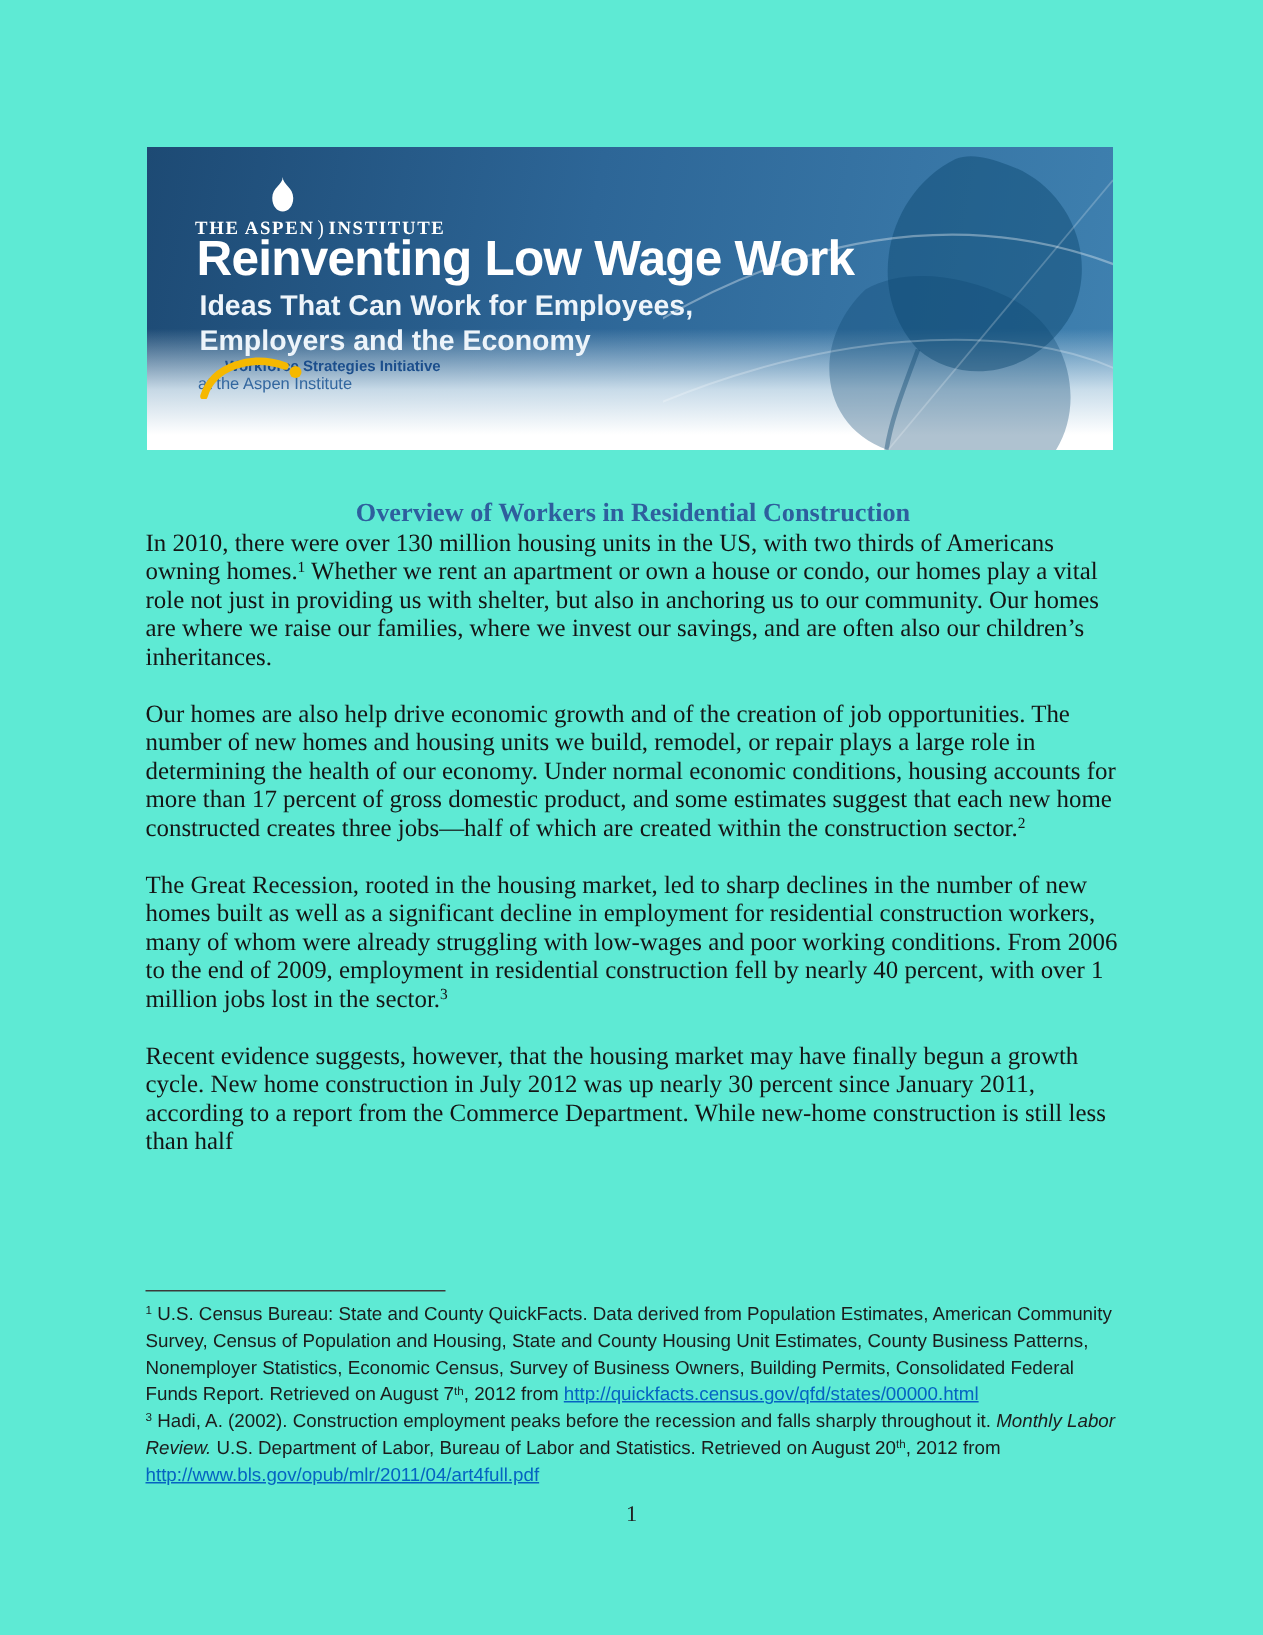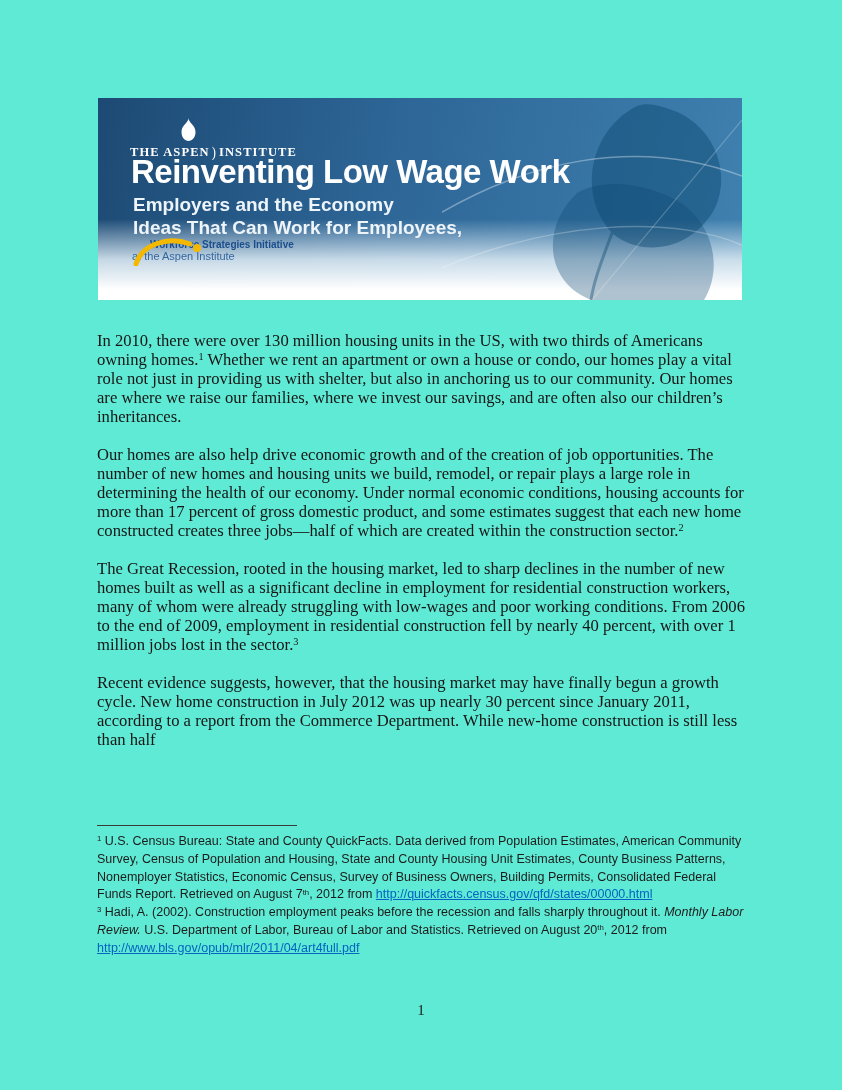--- a/index.html
+++ b/index.html
@@ -62,21 +62,21 @@
   .heading {
     font-size: 17.5px; line-height: 21px; font-weight: bold;
     color: var(--heading_blue); text-align: center;
   }
   .para { margin: 0 0 19px 0; }
   .para:last-child { margin-bottom: 0; }
   sup { font-size: 62%; line-height: 0; position: relative; top: -0.5em; vertical-align: baseline; }
 
   
   .footnotes {
-    position: absolute; left: 97px; top: 825px; width: 652px;
+    position: absolute; left: 97px; top: 860px; width: 652px;
     font-family: "Liberation Sans", sans-serif; font-size: 12.5px; line-height: 17.8px;
     color: #1c1c1c;
   }
   .fn-rule { width: 200px; border-top: 1px solid #3a3a3a; margin-bottom: 7px; }
   .fn { margin: 0; }
   .fn a { color: var(--link_blue); text-decoration: underline; }
 
   .page-number {
     position: absolute; left: 0; top: 1002px; width: 842px; text-align: center;
     font-family: "Liberation Serif", serif; font-size: 15px; color: #222222;
@@ -102,35 +102,36 @@
         <path d="M8.5 0 C 8.5 5, 1.5 7, 1.5 14 C 1.5 19.5, 4.8 23, 8.5 23 C 12.2 23, 15.5 19.5, 15.5 14 C 15.5 7, 8.5 5, 8.5 0 Z" fill="#ffffff"></path>
       </svg>
       <div class="aspen-text">
         <span>THE ASPEN</span><span class="logo-divider">)</span><span>INSTITUTE</span>
       </div>
     </div>
 
     <div class="banner-title">Reinventing Low Wage Work</div>
 
     <div class="banner-subtitle">
+      <div>Ideas That Can Work for Employees,</div>
       <div>Employers and the Economy</div>
-      <div>Ideas That Can Work for Employees,</div>
     </div>
 
     <div class="wsi">
       <svg class="wsi-arc" width="80" height="30" viewBox="0 0 80 30">
         <path d="M4 28 C 10 8, 36 0, 58 8" stroke="#f5b800" stroke-width="5" fill="none" stroke-linecap="round"></path>
       </svg>
       <div class="wsi-idot"></div>
       <div class="wsi-name">Workforce Strategies Initiative</div>
       <div class="wsi-tagline">at the Aspen Institute</div>
     </div>
   </div>
 
   <div class="content">
+    <div class="heading">Overview of Workers in Residential Construction</div>
     <p class="para"><span>In 2010, there were over 130 million housing units in the US, with two thirds of Americans owning homes.</span><sup>1</sup><span> Whether we rent an apartment or own a house or condo, our homes play a vital role not just in providing us with shelter, but also in anchoring us to our community. Our homes are where we raise our families, where we invest our savings, and are often also our children’s inheritances.</span></p>
     <p class="para"><span>Our homes are also help drive economic growth and of the creation of job opportunities. The number of new homes and housing units we build, remodel, or repair plays a large role in determining the health of our economy. Under normal economic conditions, housing accounts for more than 17 percent of gross domestic product, and some estimates suggest that each new home constructed creates three jobs—half of which are created within the construction sector.</span><sup>2</sup></p>
     <p class="para"><span>The Great Recession, rooted in the housing market, led to sharp declines in the number of new homes built as well as a significant decline in employment for residential construction workers, many of whom were already struggling with low-wages and poor working conditions.  From 2006 to the end of 2009, employment in residential construction fell by nearly 40 percent, with over 1 million jobs lost in the sector.</span><sup>3</sup></p>
     <p class="para"><span>Recent evidence suggests, however, that the housing market may have finally begun a growth cycle. New home construction in July 2012 was up nearly 30 percent since January 2011, according to a report from the Commerce Department. While new-home construction is still less than half</span></p>
   </div>
 
   <div class="footnotes">
     <div class="fn-rule"></div>
     <p class="fn"><sup>1</sup><span> U.S. Census Bureau: State and County QuickFacts. Data derived from Population Estimates, American Community Survey, Census of Population and Housing, State and County Housing Unit Estimates, County Business Patterns, Nonemployer Statistics, Economic Census, Survey of Business Owners, Building Permits, Consolidated Federal Funds Report.  Retrieved on August 7</span><sup>th</sup><span>, 2012 from </span><a href="#">http://quickfacts.census.gov/qfd/states/00000.html</a></p>
     <p class="fn"><sup>3</sup><span> Hadi, A. (2002).  Construction employment peaks before the recession and falls sharply throughout it.  </span><i>Monthly Labor Review.</i><span>  U.S. Department of Labor, Bureau of Labor and Statistics.  Retrieved on August 20</span><sup>th</sup><span>, 2012 from </span><a href="#">http://www.bls.gov/opub/mlr/2011/04/art4full.pdf</a></p>

